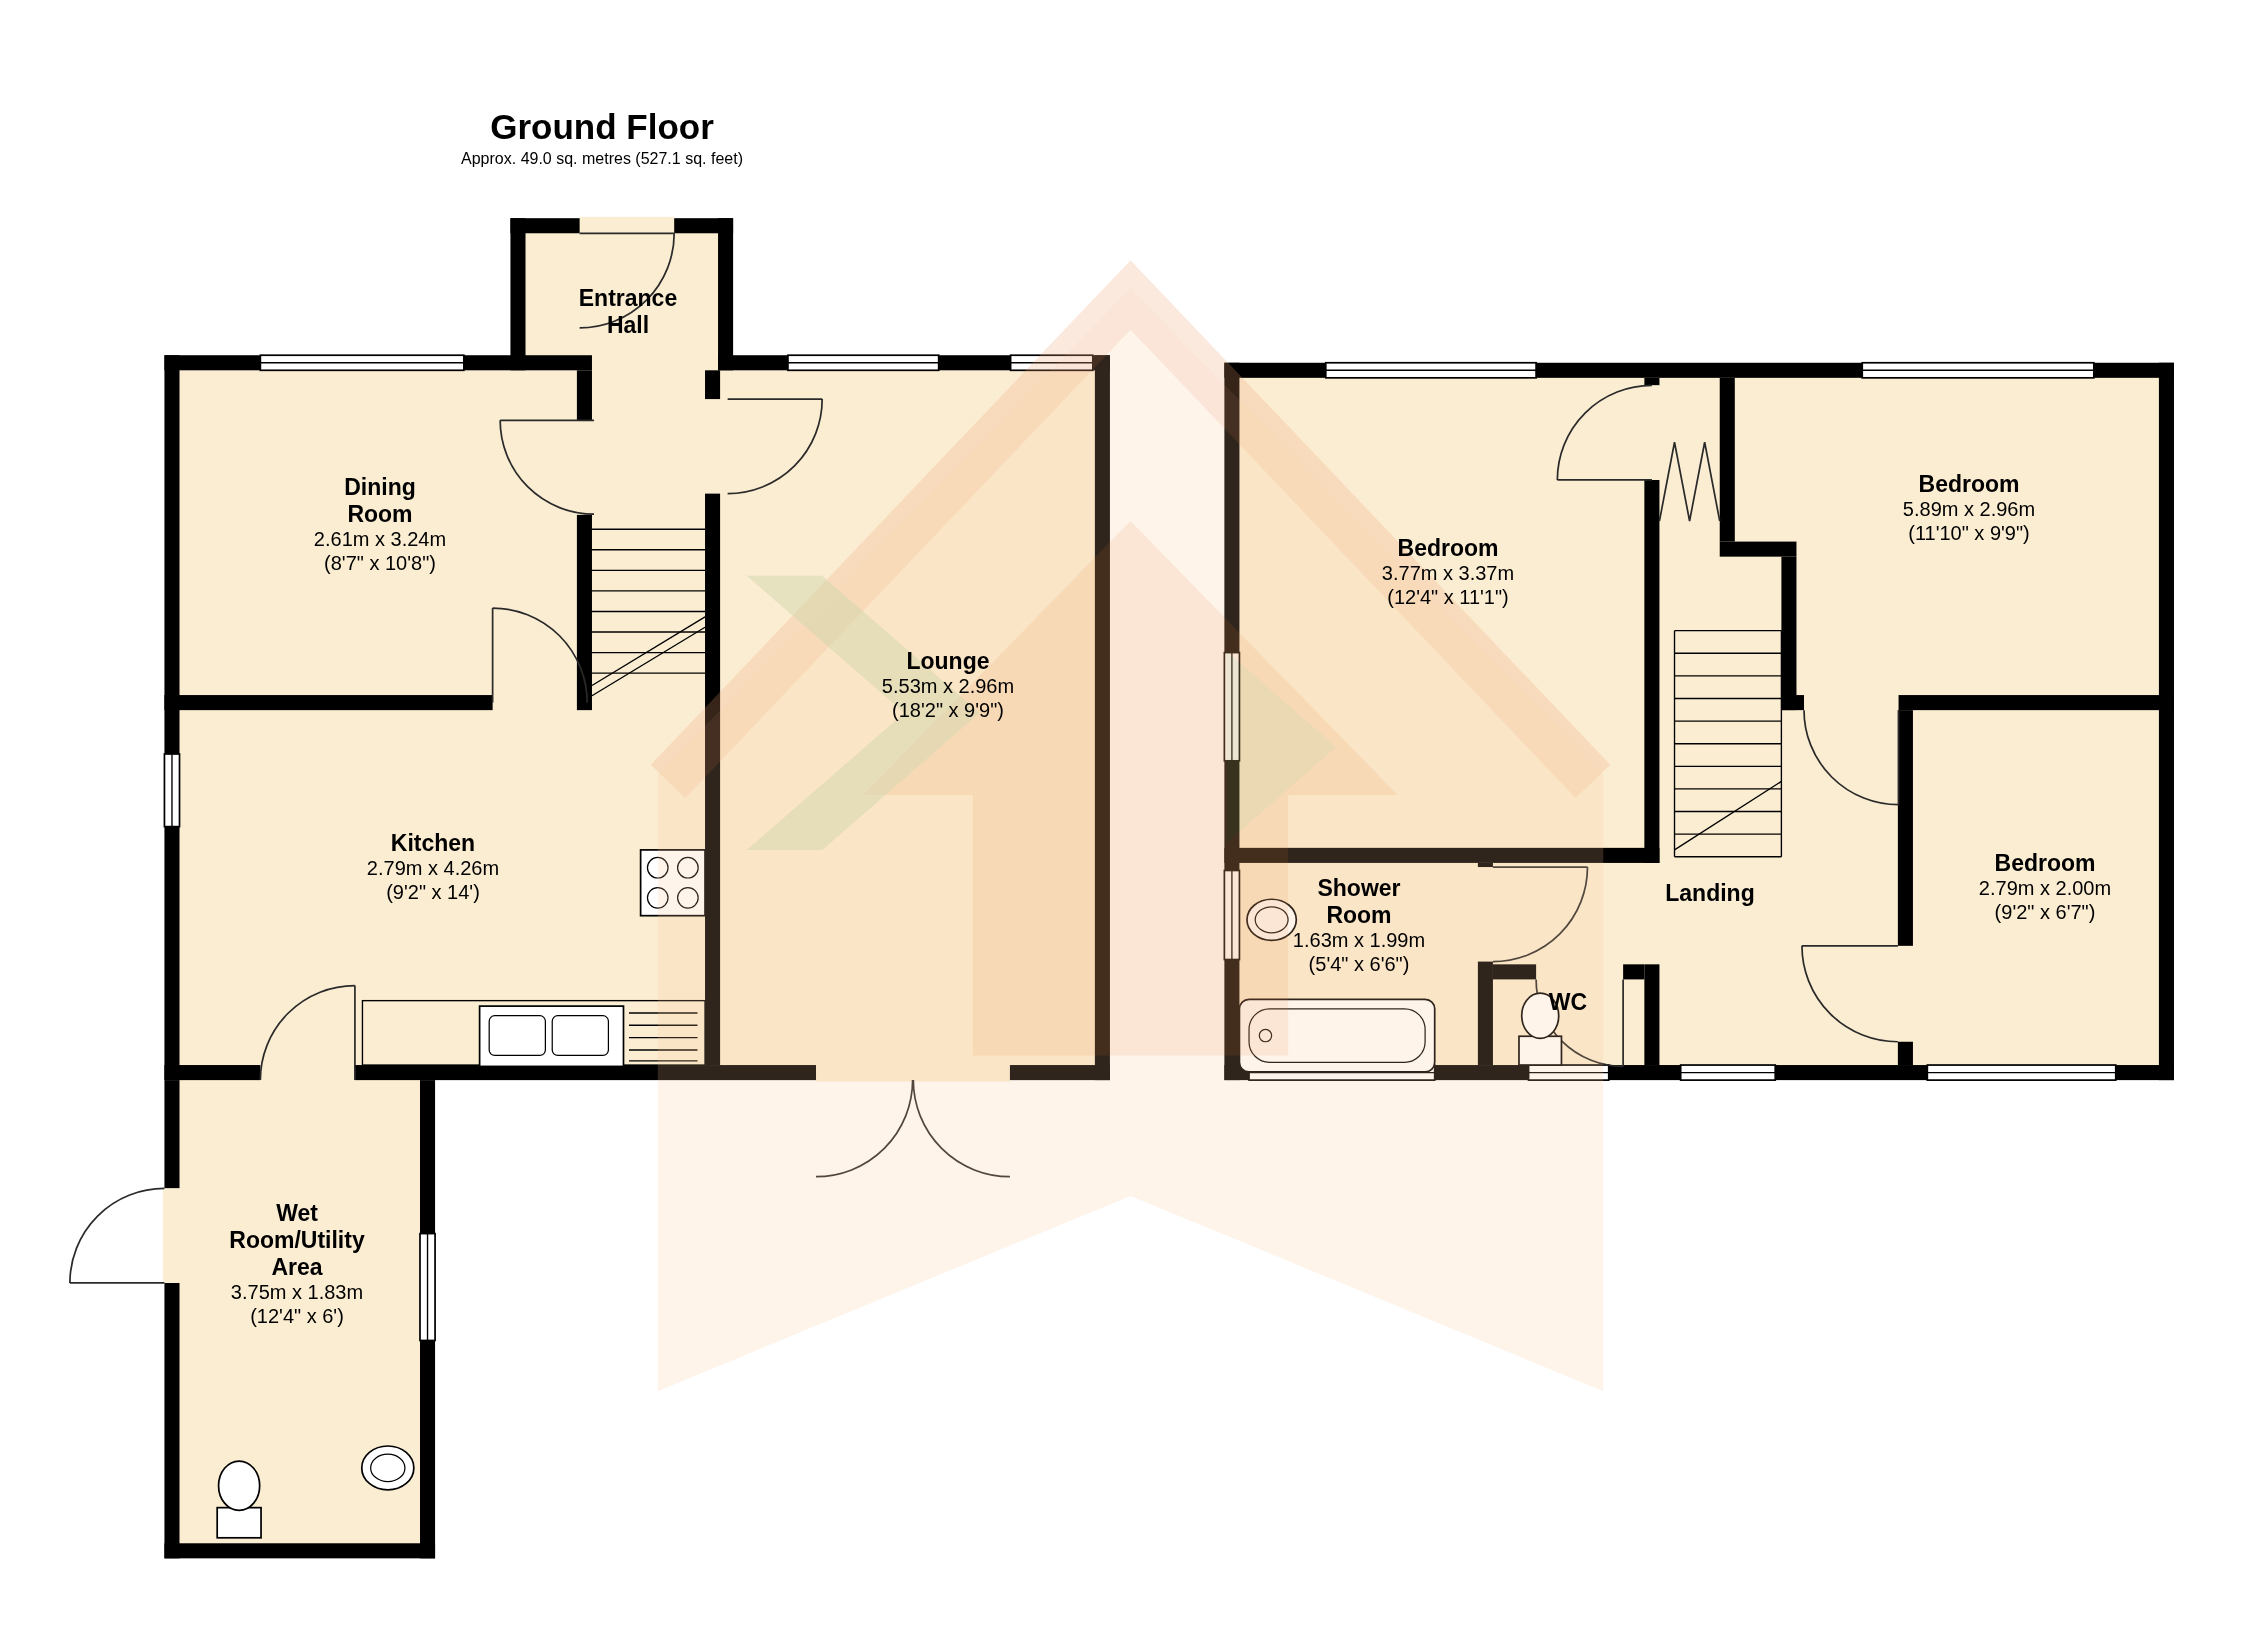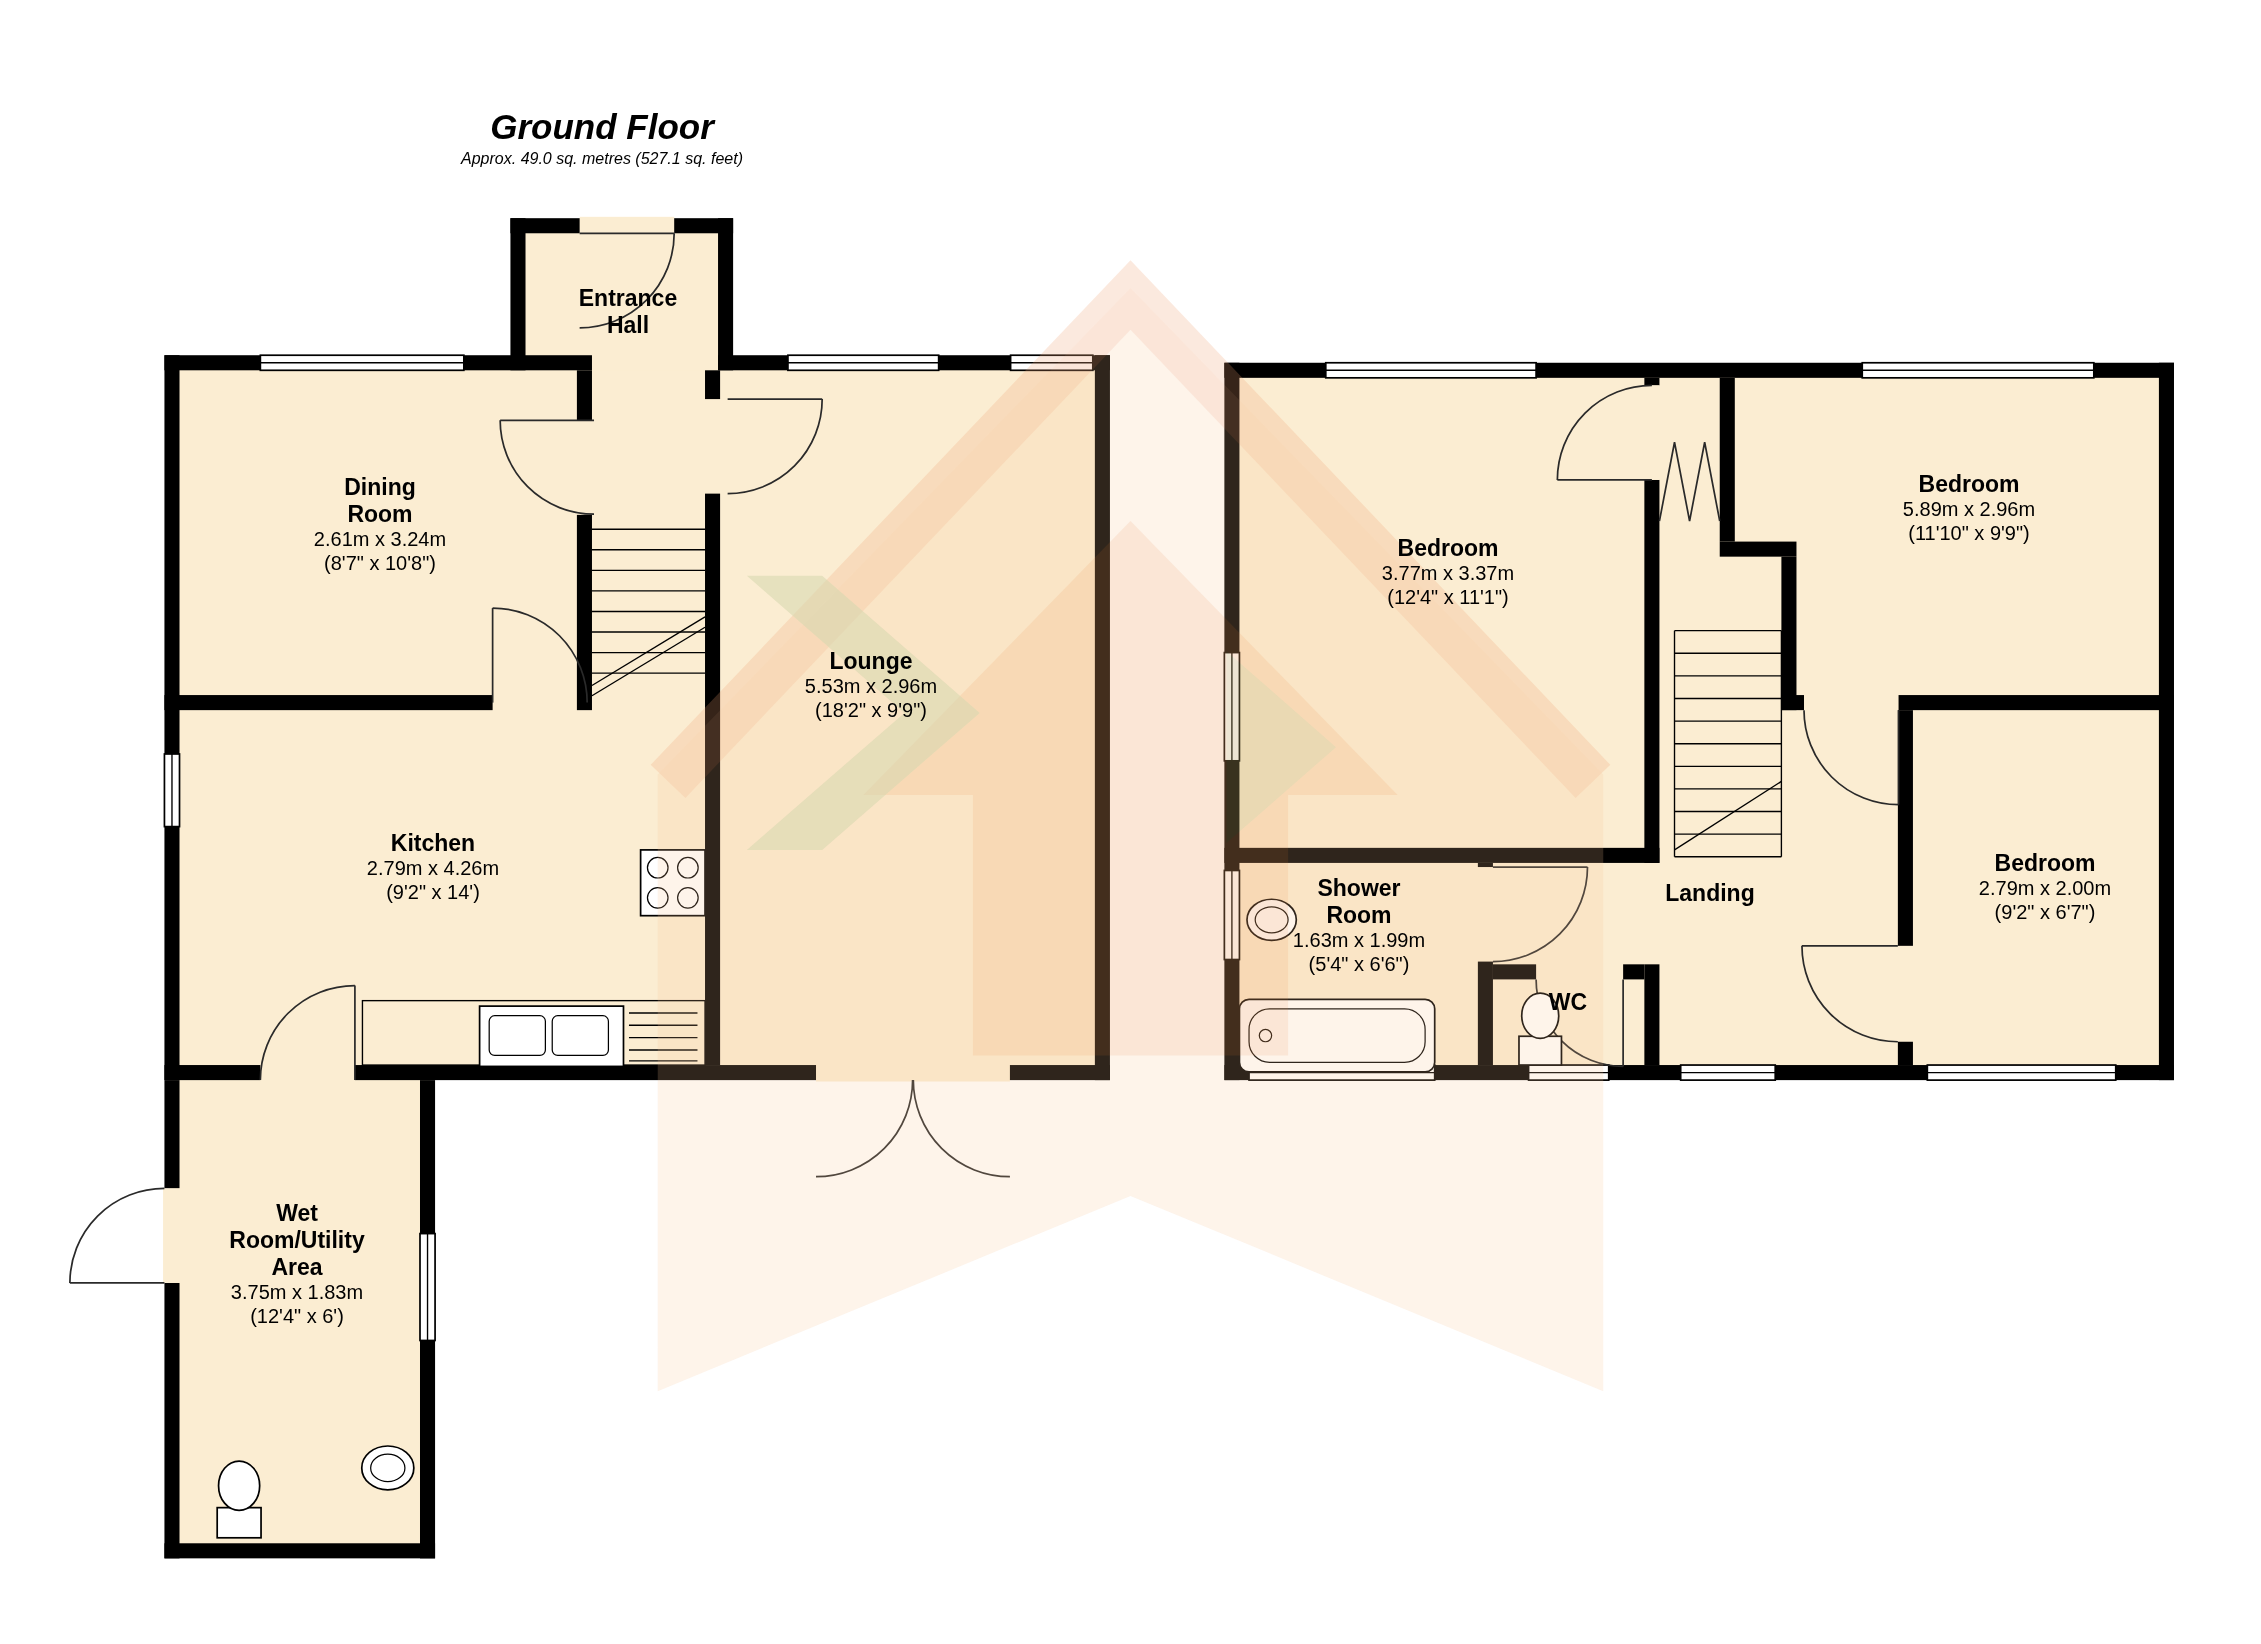--- a/index.html
+++ b/index.html
@@ -2,21 +2,21 @@
 <html style="font-size:11px"><head>
 <meta charset="utf-8">
 <style>
   html,body{margin:0;padding:0;background:#ffffff;}
   body{width:2261px;height:1645px;position:relative;font-family:"Liberation Sans",sans-serif;color:#000;}
   #plan-svg{position:absolute;left:0;top:0;width:2261px;height:1645px;}
   .overlay{position:absolute;left:0;top:0;width:2261px;height:1645px;pointer-events:none;}
   .room-label{position:absolute;transform:translate(-50%,-50%);display:flex;flex-direction:column;align-items:center;text-align:center;line-height:1.18;}
   .room-name{font-weight:bold;font-size:23px;display:block;}
   .room-dim{font-size:20px;display:block;white-space:nowrap;}
-  .floor-title-block{position:absolute;transform:translate(-50%,-50%);display:flex;flex-direction:column;align-items:center;text-align:center;line-height:1.25;font-style:italic;}
+  .floor-title-block{position:absolute;transform:translate(-50%,-50%);display:flex;flex-direction:column;align-items:center;text-align:center;line-height:1.25;}
   .floor-title{font-weight:bold;font-size:35px;display:block;}
   .floor-subtitle{font-size:16px;display:block;white-space:nowrap;}
   .footer-label{position:absolute;transform:translate(-50%,-50%);font-size:25px;white-space:nowrap;}
   .winrect{fill:#ffffff;stroke:#000;stroke-width:2.5;}
   .thin{stroke:#000;stroke-width:2;}
   .arc{fill:none;stroke:#2a2a2a;stroke-width:2.5;}
   .leaf{stroke:#2a2a2a;stroke-width:2.5;}
   .fixture{fill:#ffffff;stroke:#000;stroke-width:2.5;}
   .fixture-inner{fill:none;stroke:#000;stroke-width:1.8;}
   .stair{stroke:#000;stroke-width:2;}
@@ -278,21 +278,21 @@
   <div class="room-label" style="left:628px;top:312px;">
     <span class="room-name" style="max-width:120px;">Entrance Hall</span>
   </div>
 
   <div class="room-label" style="left:380px;top:525px;">
     <span class="room-name" style="max-width:103px;">Dining Room</span>
     <span class="room-dim">2.61m x 3.24m</span>
     <span class="room-dim">(8'7" x 10'8")</span>
   </div>
 
-  <div class="room-label" style="left:871px;top:685px;">
+  <div class="room-label" style="left:948px;top:685px;">
     <span class="room-name">Lounge</span>
     <span class="room-dim">5.53m x 2.96m</span>
     <span class="room-dim">(18'2" x 9'9")</span>
   </div>
 
   <div class="room-label" style="left:433px;top:867px;">
     <span class="room-name">Kitchen</span>
     <span class="room-dim">2.79m x 4.26m</span>
     <span class="room-dim">(9'2" x 14')</span>
   </div>

